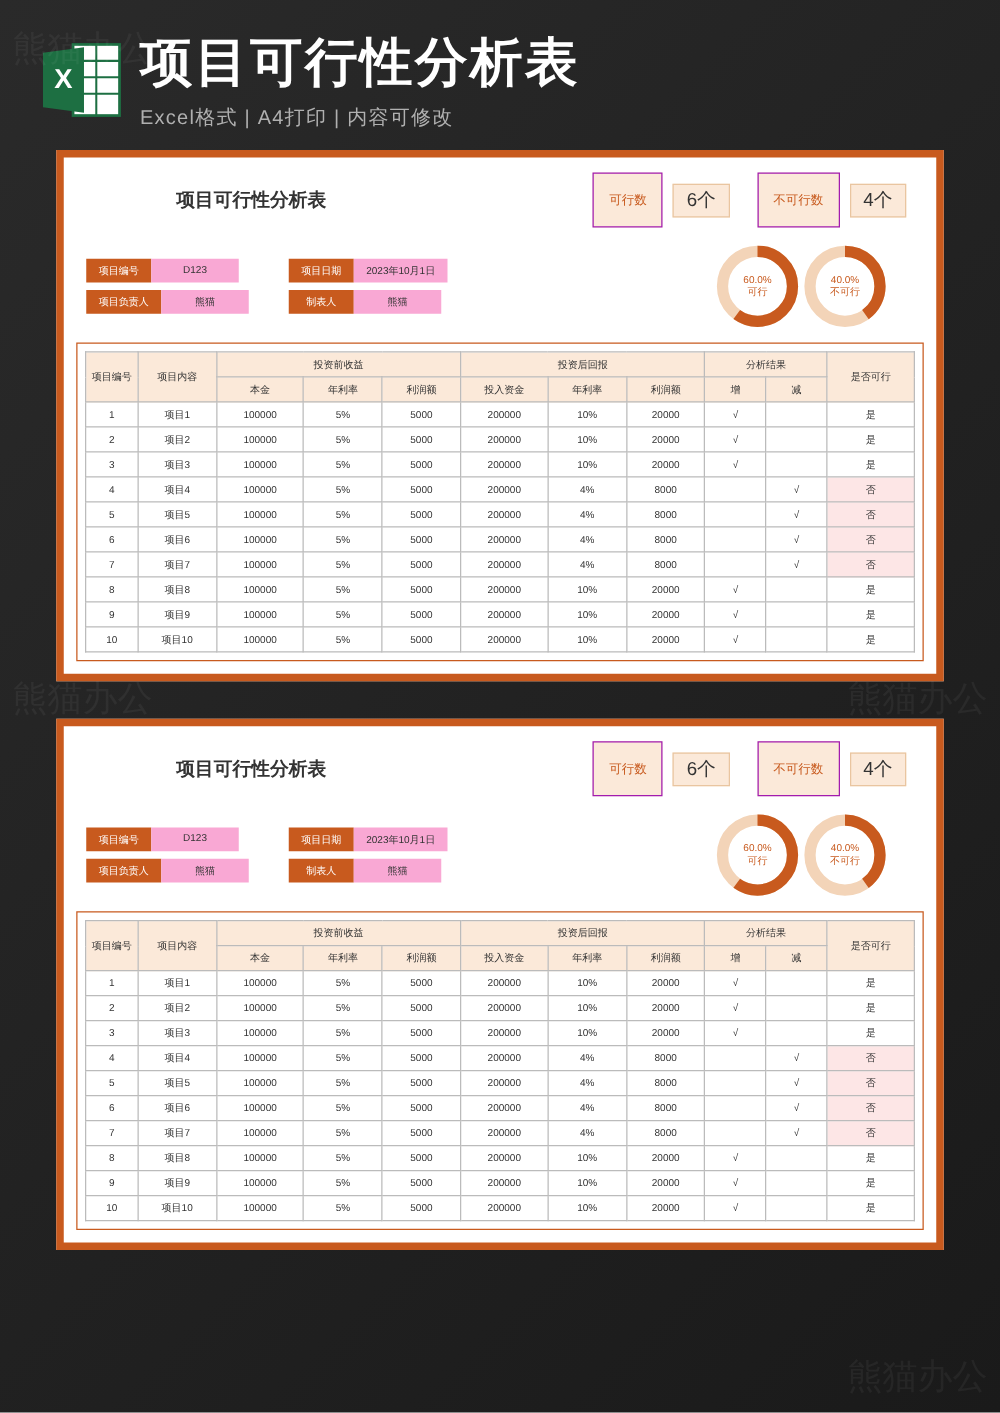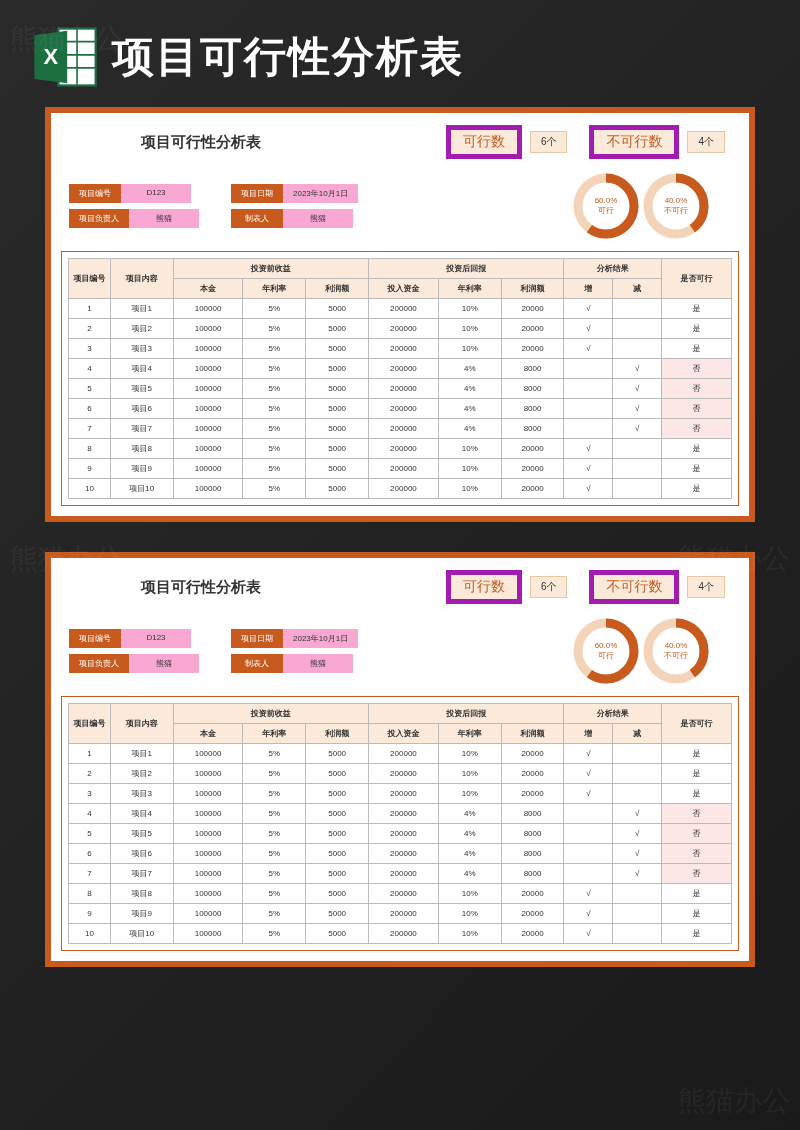--- a/index.html
+++ b/index.html
@@ -48,29 +48,29 @@
     text-align: center;
     font-size: 15px;
     font-weight: 700;
     color: #333;
     margin-left: 40px;
   }
   .spacer { flex: 1; }
   .stat-label {
     background: #fbe9d9;
     color: #c85a1e;
-    padding: 3px 12px;
-    font-size: 14px;
-    border: 5px solid #a21caf;
+    padding: 14px 12px;
+    font-size: 10px;
+    border: 1px solid #a21caf;
   }
   .stat-val {
     background: #fbe9d9;
     color: #333;
     padding: 3px 10px;
-    font-size: 10px;
+    font-size: 15px;
     border: 1px solid #e9c5a0;
     margin-right: 14px;
   }
   .info-row {
     display: flex;
     align-items: center;
     gap: 6px;
     padding: 4px 8px 10px 8px;
   }
   .info-pairs { display: flex; flex-direction: column; gap: 6px; }
@@ -103,21 +103,21 @@
     border: 1px solid #c85a1e;
     padding: 6px;
   }
   table { width: 100%; border-collapse: collapse; table-layout: fixed; }
   th, td {
     border: 1px solid #bbb;
     padding: 4px 2px;
     text-align: center;
     font-size: 8px;
   }
-  th { background: #fbe9d9; color: #333; font-weight: 700; }
+  th { background: #fbe9d9; color: #333; font-weight: 400; }
   th.group { background: #fbe9d9; }
   td.no-row { background: #fde6e6; }
 </style>
 </head>
 <body>
 
 <div class="watermark" style="top:20px;left:10px">熊猫办公</div>
 <div class="watermark" style="top:540px;left:10px">熊猫办公</div>
 <div class="watermark" style="top:540px;right:10px">熊猫办公</div>
 <div class="watermark" style="bottom:10px;right:10px">熊猫办公</div>
@@ -127,20 +127,21 @@
     <rect x="26" y="6" width="34" height="52" fill="#fff" stroke="#1d6f42" stroke-width="2"></rect>
     <line x1="26" y1="18" x2="60" y2="18" stroke="#1d6f42" stroke-width="1.5"></line>
     <line x1="26" y1="30" x2="60" y2="30" stroke="#1d6f42" stroke-width="1.5"></line>
     <line x1="26" y1="42" x2="60" y2="42" stroke="#1d6f42" stroke-width="1.5"></line>
     <line x1="43" y1="6" x2="43" y2="58" stroke="#1d6f42" stroke-width="1.5"></line>
     <path d="M4 12 L34 8 L34 56 L4 52 Z" fill="#1d6f42"></path>
     <text x="19" y="38" text-anchor="middle" fill="#fff" font-size="20" font-weight="bold" font-family="Arial">X</text>
   </svg>
   <div class="hero-text">
     <div class="hero-title">项目可行性分析表</div>
+    <div class="hero-sub">Excel格式 | A4打印 | 内容可修改</div>
   </div>
 </div>
 
 <div class="sheets" id="sheets">
     <div class="sheet">
     <div class="sheet-header">
       <div class="sheet-title">项目可行性分析表</div>
       <div class="spacer"></div>
       <div class="stat-label">可行数</div>
       <div class="stat-val">6个</div>

